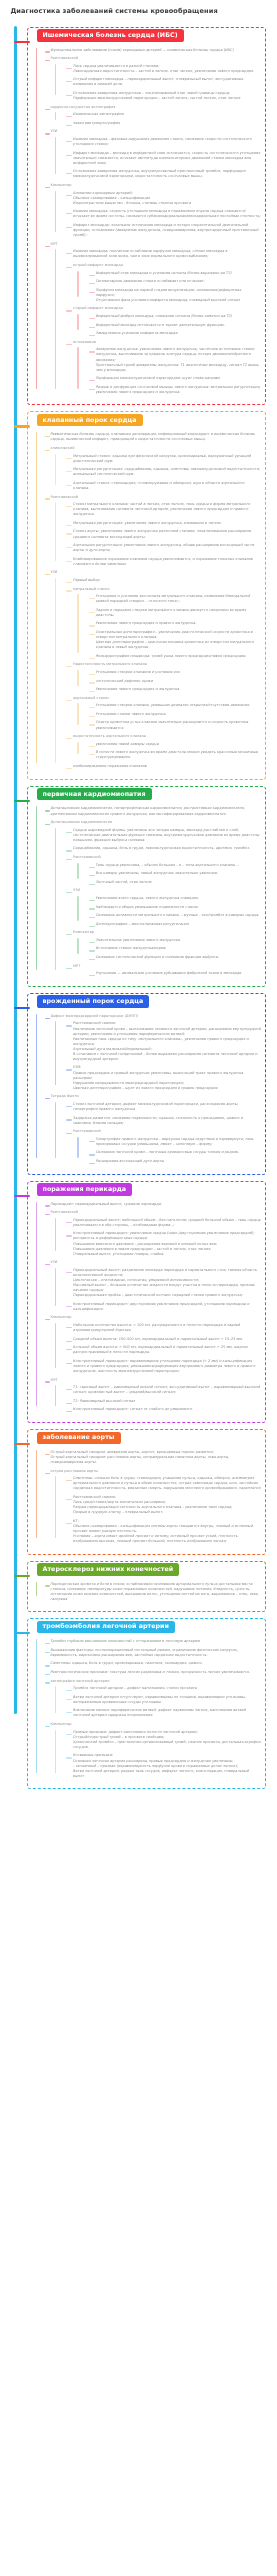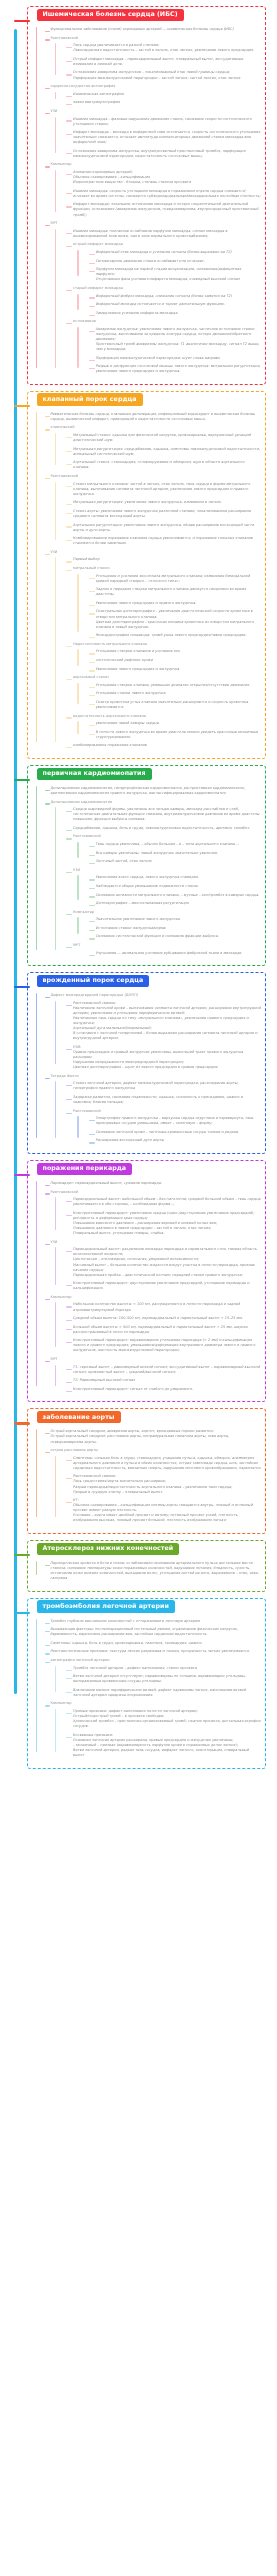--- a/index.html
+++ b/index.html
@@ -104,20 +104,21 @@
     content:"";position:absolute;left:4.3px;top:0;bottom:6px;width:1.2px;
     background:var(--c3);border-radius:1.7px;
   }
   .lvl3 .node:before{left:4.3px;width:6px;background:var(--c3);}
   .lvl3 .node{padding-left:11.3px;margin-bottom:3.5px;}
 </style>
 </head>
 <body>
 
 <div id="canvas">
+  <div class="root-title">Диагностика заболеваний системы кровообращения</div>
   <div class="spine"></div>
   <div id="branches">
       <div class="branch" style="--c: #f5333f; --c2: #f9a9ac; --c3: #fbc3c6;">
         <div class="branch-box">
           <div class="hdr">Ишемическая болезнь сердца (ИБС)</div>
           <div class="branch-body">
             <div class="lvl1">
               <div class="node">
                 <p class="txt">Функциональное заболевание (спазм) коронарных артерий — ишемическая болезнь сердца (ИБС)</p>
               </div>

